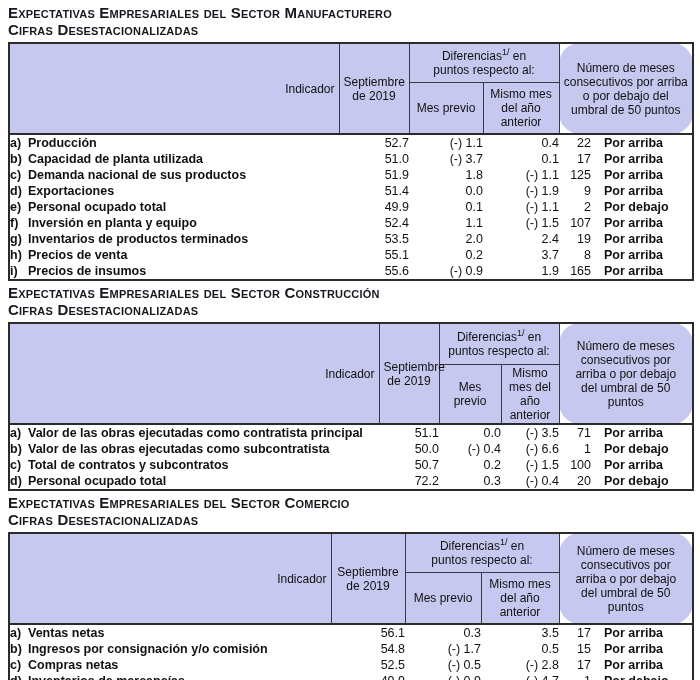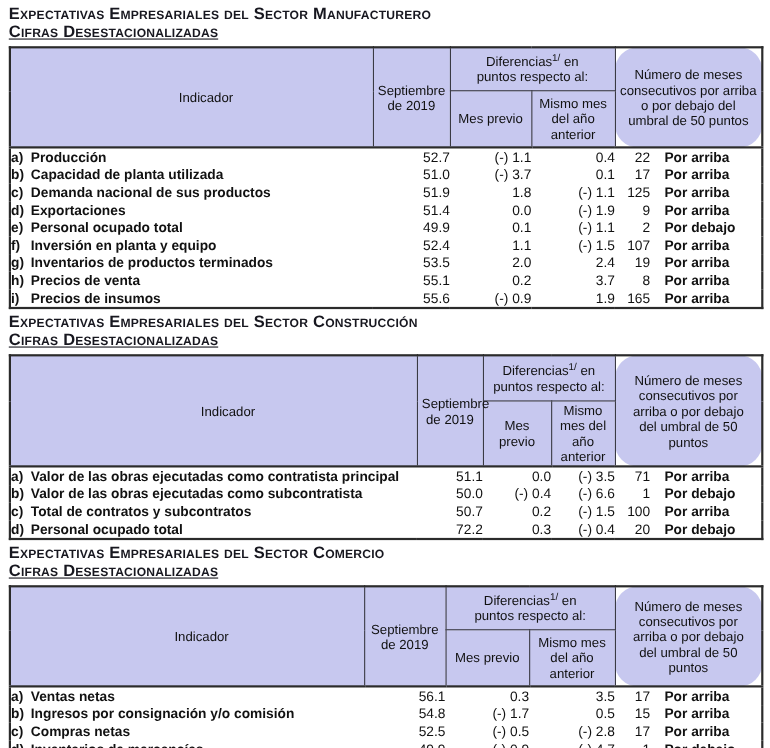--- a/index.html
+++ b/index.html
@@ -16,21 +16,21 @@
   .sec-title {
     text-align: left;
     font-weight: bold;
     font-variant: small-caps;
     font-size: 15px;
     line-height: 16px;
     color: #17171f;
     letter-spacing: 0.2px;
     margin: 3px 0 4px 0;
   }
-  .sec-title .t2line { margin-top: 1px; text-decoration: underline; }
+  .sec-title .t2line { margin-top: 1px; }
 
   table.t {
     border-collapse: collapse;
     table-layout: fixed;
     width: 684px;
     border: 2px solid #2b2b2b;
     margin: 0 auto 4px auto;
   }
   table.t th {
     background: #c7c8ef;
@@ -38,21 +38,21 @@
     font-weight: normal;
     font-size: 12px;
     line-height: 14px;
     text-align: center;
     padding: 1px 4px;
     vertical-align: middle;
   }
   table.t thead tr.sub th,
   table.t th[rowspan] { border-bottom: 2px solid #2b2b2b; }
 
-  table.t .h-ind { text-align: center; padding-left: 30px; }
+  table.t .h-ind { text-align: right; padding-left: 30px; }
   .h-diff { height: 36px; }
   tr.sub th { height: 48px; }
   .h-prev { padding: 0 14px; }
   .h-mon  { padding: 0 6px; border-radius: 21px; }
   sup.fnote { font-size: 9px; vertical-align: super; line-height: 0; }
 
   
   table.t tbody td {
     border: none;
     font-size: 12.5px;

